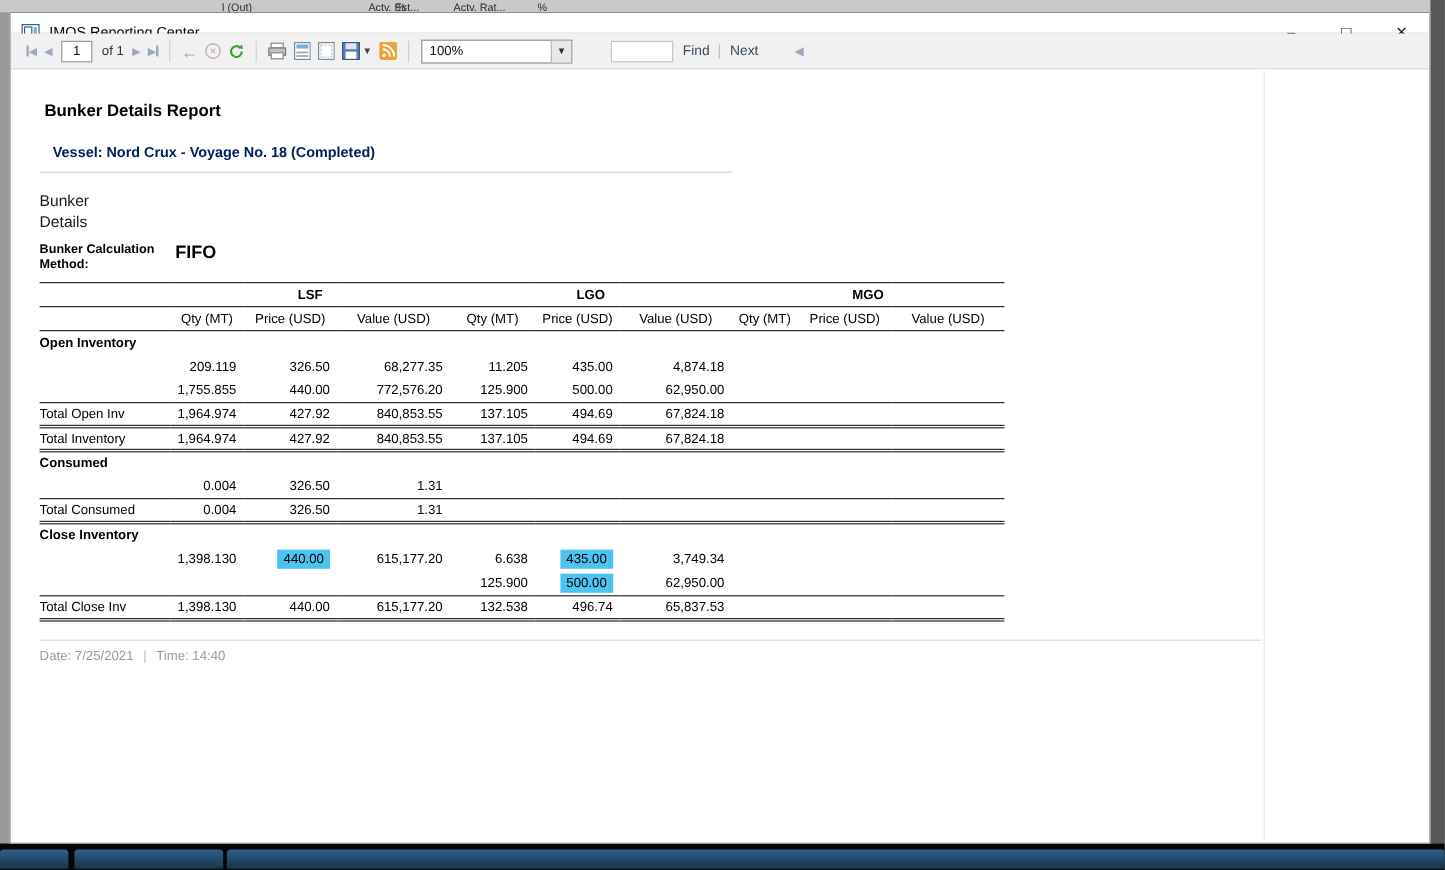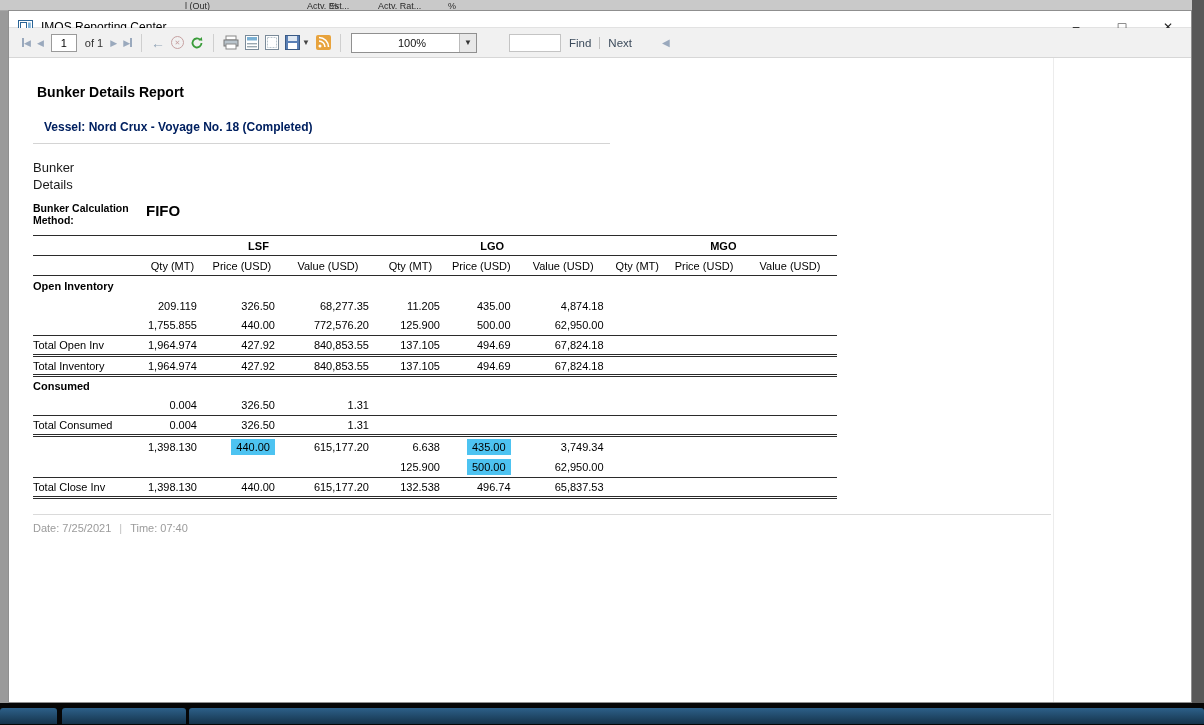--- a/index.html
+++ b/index.html
@@ -41,21 +41,21 @@
   .nav { color: #9aa9bd; font-size: 9px; }
   .vbar { display: inline-block; width: 2px; height: 9px; background: #9aa9bd; }
   .page-input { width: 26px; height: 18px; border: 1px solid #9a9a9a; font-size: 11px;
     text-align: center; margin: 0 4px; font-family: "Liberation Sans", sans-serif; background:#fff; }
   .of-label { margin: 0 4px; color: #333; }
   .sep { width: 1px; height: 18px; background: #cfcfcf; margin: 0 6px; }
   .back-arrow { color: #93a6b8; font-size: 14px; font-weight: bold; }
   .stop-circle { width: 13px; height: 13px; border-radius: 50%; border: 1.5px solid #c6a1a1;
     color: #c6a1a1; font-size: 7px; display: inline-flex; align-items: center; justify-content: center; }
   .zoom-combo { display: inline-flex; align-items: center; height: 20px; width: 126px;
-    border: 1px solid #909090; background: #fff; margin: 0 4px; cursor: default; padding-left: 40px; }
+    border: 1px solid #909090; background: #fff; margin: 0 4px; cursor: default; }
   .zoom-combo .zoom-text { flex: 1; padding-left: 6px; font-size: 11px; color: #111; }
   .zoom-combo .combo-arrow { width: 17px; height: 100%; background: #e8e8e8; border-left: 1px solid #bbb;
     display: flex; align-items: center; justify-content: center; font-size: 8px; color: #333; }
   .find-input { width: 52px; height: 18px; border: 1px solid #c4c4c4; margin-left: 28px;
     font-family: "Liberation Sans", sans-serif; background: #fff; }
   .find-label, .next-label { margin: 0 8px; color: #3c4b5c; cursor: default; font-size: 11.5px; }
   .find-vsep { width: 1px; height: 12px; background: #c0c0c0; }
   .panel-chevron { color: #9aa9bd; font-size: 10px; margin-left: 22px; }
   .caret { font-size: 8px; color: #444; margin-left: 2px; }
 
@@ -342,20 +342,32 @@
                 <td class="num">0.004</td>
                 <td class="num">326.50</td>
                 <td class="num">1.31</td>
                 <td class="num"></td>
                 <td class="num"></td>
                 <td class="num"></td>
                 <td class="num"></td>
                 <td class="num"></td>
                 <td class="num"></td>
               </tr>
+              <tr class="r-section">
+                <td class="row-label">Close Inventory</td>
+                <td class="num"></td>
+                <td class="num"></td>
+                <td class="num"></td>
+                <td class="num"></td>
+                <td class="num"></td>
+                <td class="num"></td>
+                <td class="num"></td>
+                <td class="num"></td>
+                <td class="num"></td>
+              </tr>
               <tr class="r-data">
                 <td class="row-label"></td>
                 <td class="num">1,398.130</td>
                 <td class="num"><span class="hl" style="background: rgb(77, 195, 241);">440.00</span></td>
                 <td class="num">615,177.20</td>
                 <td class="num">6.638</td>
                 <td class="num"><span class="hl" style="background: rgb(77, 195, 241);">435.00</span></td>
                 <td class="num">3,749.34</td>
                 <td class="num"></td>
                 <td class="num"></td>
@@ -382,19 +394,19 @@
                 <td class="num">496.74</td>
                 <td class="num">65,837.53</td>
                 <td class="num"></td>
                 <td class="num"></td>
                 <td class="num"></td>
               </tr>
             </tbody>
           </table>
 
         <div class="report-footer">
-          <span>Date: 7/25/2021</span><span class="pipe">|</span><span>Time: 07:40</span>
+          <span>Date: 7/25/2021</span><span class="pipe">|</span><span>Time: 14:40</span>
         </div>
 
       </div>
     </div>
   </div>
 </div>
 
 </body></html>

